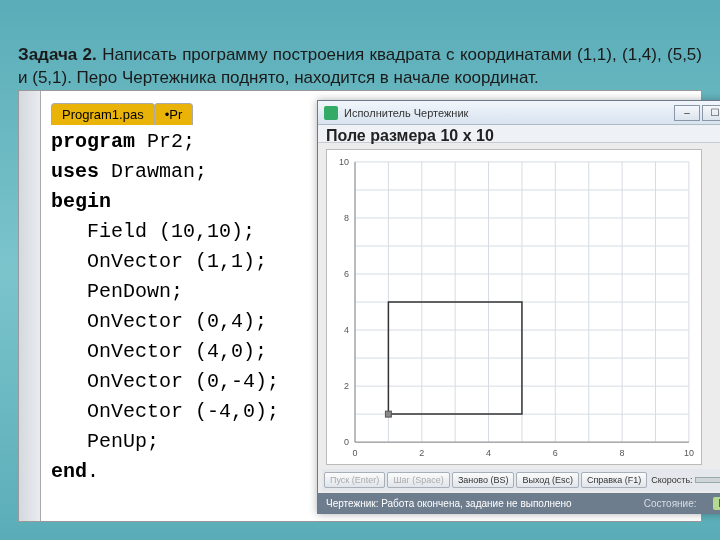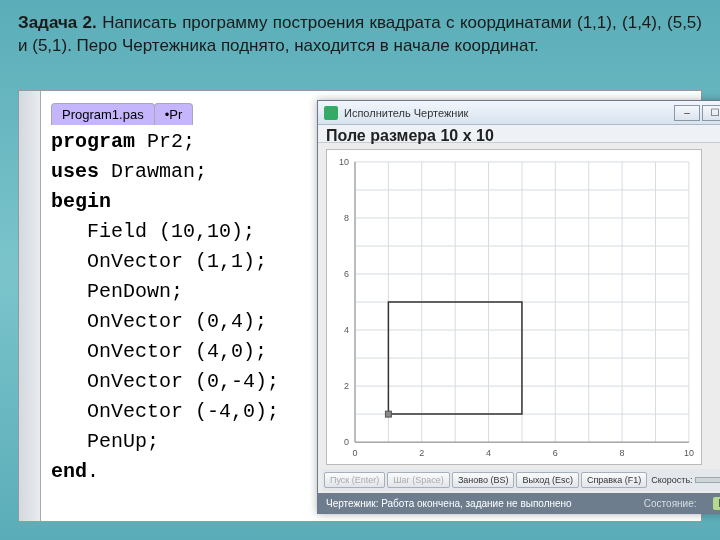--- a/index.html
+++ b/index.html
@@ -10,20 +10,21 @@
       font-family: Arial, sans-serif;
       overflow: hidden;
       position: relative;
     }
     .task-text {
       padding: 12px 18px 6px 18px;
       font-size: 17px;
       line-height: 1.35;
       color: #1a1a1a;
       text-align: justify;
+      margin-top: 32px;
     }
     .task-text strong { font-weight: bold; }
     .workspace {
       position: absolute;
       left: 18px;
       top: 90px;
       width: 684px;
       height: 432px;
       background: #fff;
       border: 1px solid #999;
@@ -40,21 +41,21 @@
     .tabs {
       position: absolute;
       left: 32px;
       top: 12px;
       display: flex;
       gap: 0;
       font-size: 13px;
     }
     .tab {
       padding: 3px 10px;
-      background: #c4b5fd;
+      background: #eab308;
       border: 1px solid #aaa;
       border-bottom: none;
       border-radius: 4px 4px 0 0;
       margin-right: -1px;
       cursor: pointer;
     }
     .tab.active { background: #fff; }
     .code-area {
       position: absolute;
       left: 32px;

